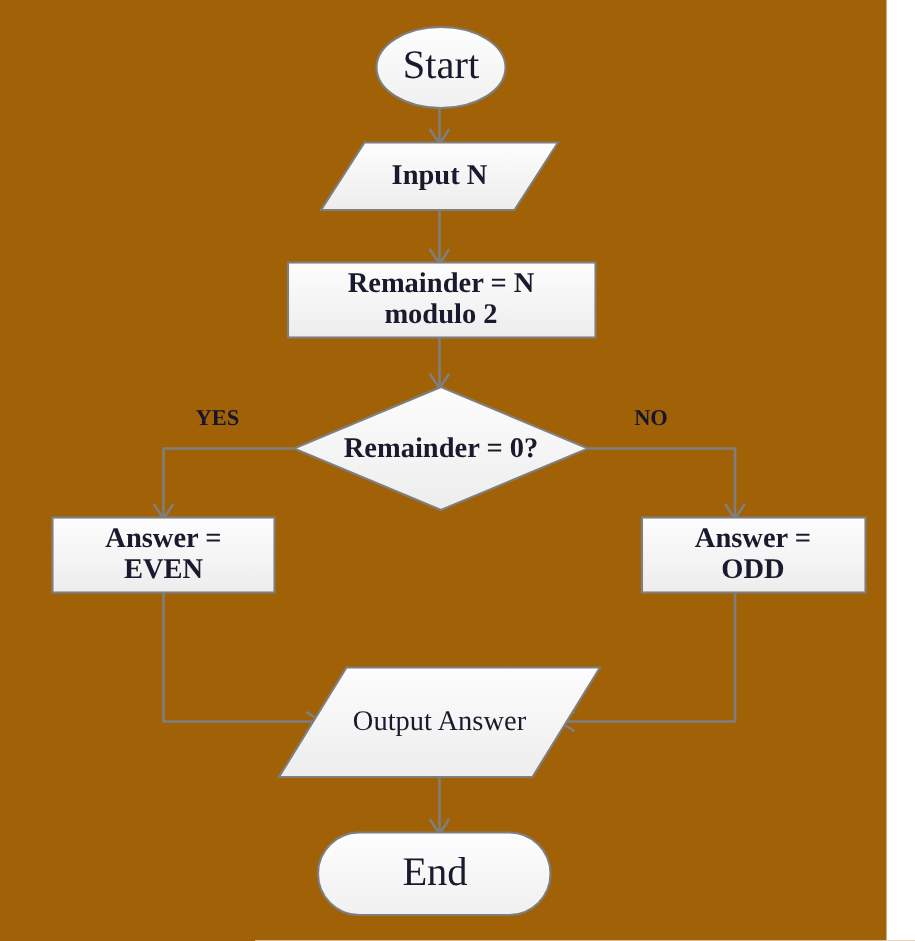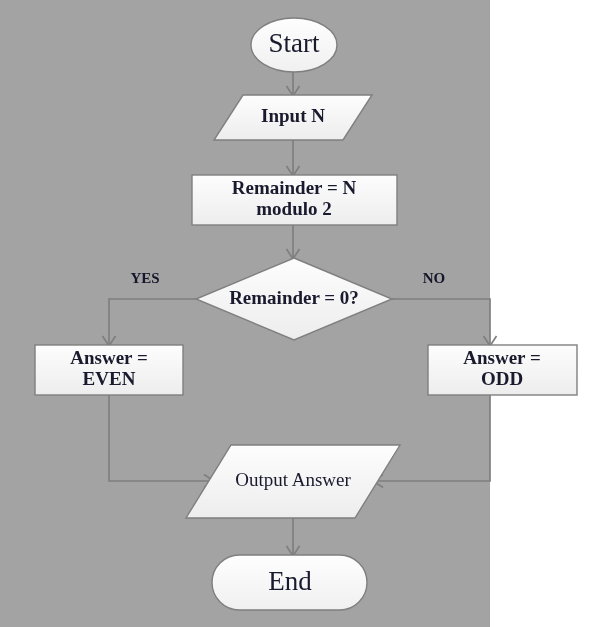--- a/index.html
+++ b/index.html
@@ -8,23 +8,23 @@
     background: #ffffff;
   }
   body {
     width: 610px;
     height: 627px;
     font-family: "Liberation Serif", serif;
     overflow: hidden;
   }
   #flowchart-canvas {
     position: relative;
-    width: 490px;
+    width: 591px;
     height: 627px;
-    background: #a3a3a3;
+    background: #a16207;
   }
   svg#flow-svg {
     position: absolute;
     top: 0;
     left: 0;
     width: 610px;
     height: 627px;
   }
   .node-shape {
     stroke: #7f7f7f;

